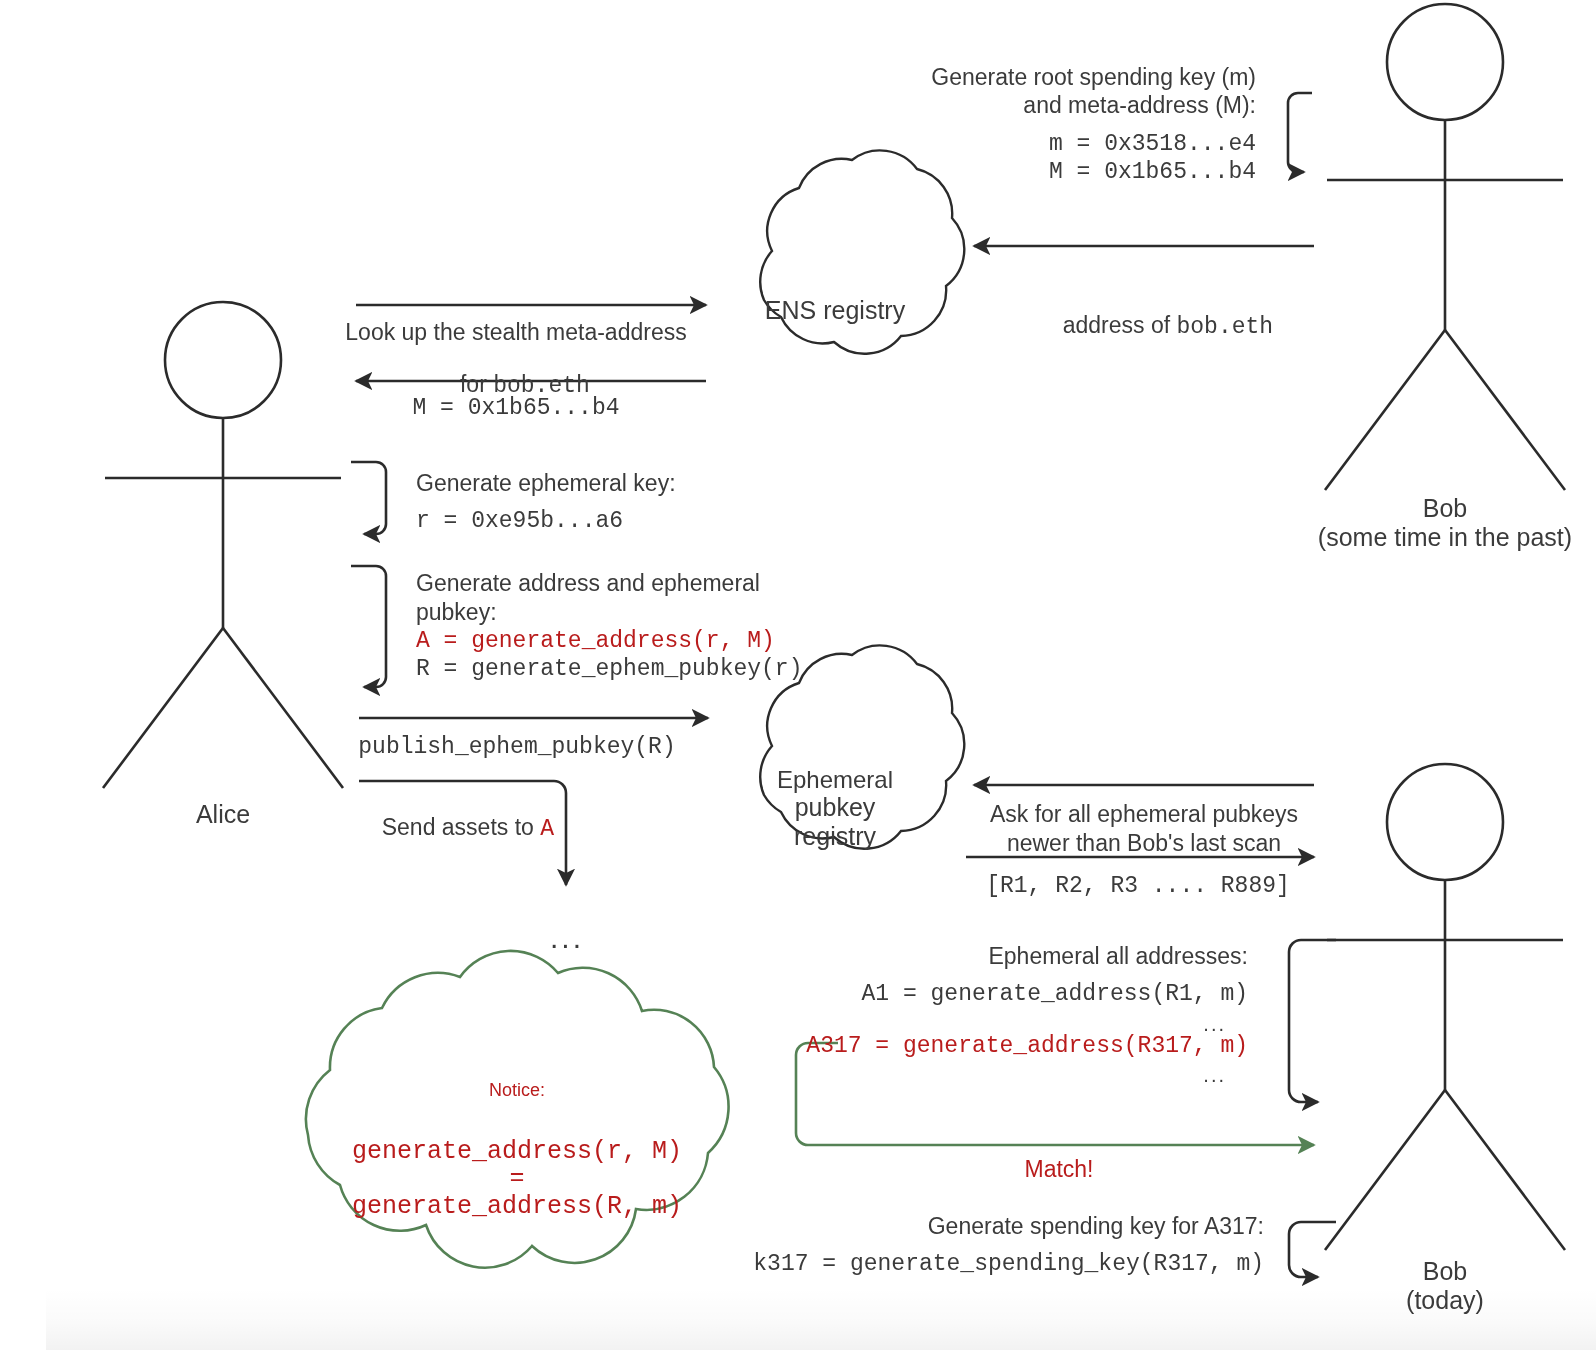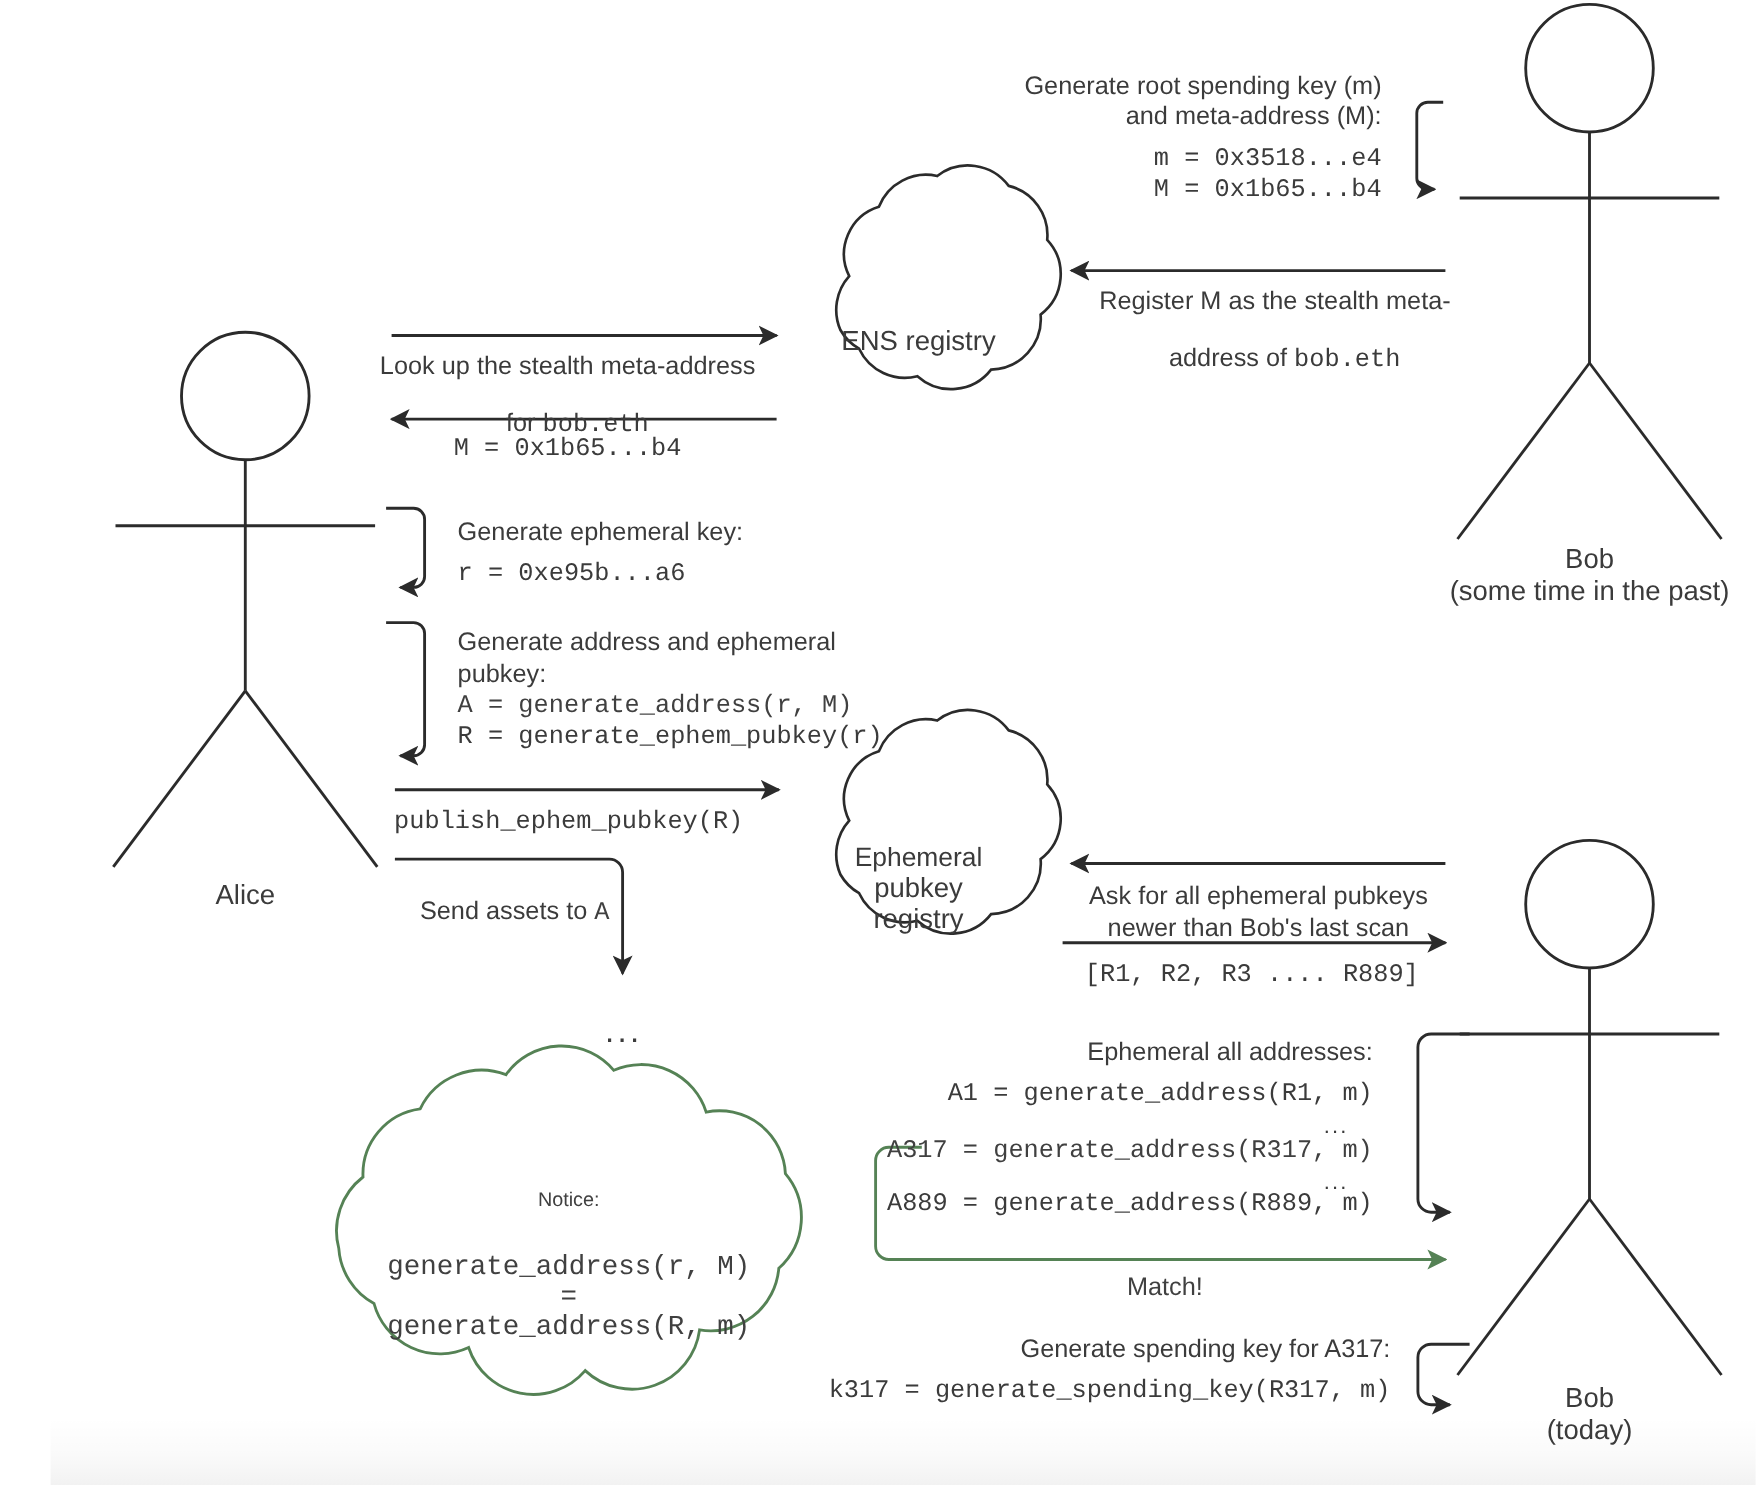--- a/index.html
+++ b/index.html
@@ -3,21 +3,21 @@
 <meta charset="utf-8">
 <style>
   html,body{margin:0;padding:0;background:#ffffff;}
   body{width:1596px;height:1350px;position:relative;overflow:hidden;
        font-family:"Liberation Sans", sans-serif;color:#3b3b3b;}
   #stage{position:absolute;inset:0;width:1596px;height:1350px;margin-left:46px;}
   svg.layer{position:absolute;left:0;top:0;width:1596px;height:1350px;overflow:visible;}
   .txt{position:absolute;white-space:pre;line-height:1.32;}
   .sans{font-family:"Liberation Sans", sans-serif;font-size:23px;color:#3b3b3b;}
   .mono{font-family:"Liberation Mono", monospace;font-size:23px;color:#3b3b3b;letter-spacing:0px;}
-  .green{color:#404040;}
+  .green{color:#b91c1c;}
   .ctr{text-align:center;transform:translateX(-50%);}
   .rgt{text-align:right;transform:translateX(-100%);}
   .lft{text-align:left;}
   .dots{font-family:"Liberation Sans", sans-serif;font-size:20px;color:#3b3b3b;letter-spacing:2px;}
   .bigdots{font-family:"Liberation Sans", sans-serif;font-size:30px;color:#3b3b3b;letter-spacing:3px;}
   #bottomfade{position:absolute;left:0;bottom:0;width:1596px;height:62px;
      background:linear-gradient(to bottom, rgba(255,255,255,0) 0%, rgba(0,0,0,0.018) 55%, rgba(0,0,0,0.05) 100%);
      pointer-events:none;}
 </style>
 </head>
@@ -145,21 +145,20 @@
     <g>
       <path d="M1290 1222 L1255 1222 a12 12 0 0 0 -12 12 L1243 1265 a12 12 0 0 0 12 12 L1272 1277" fill="none" stroke="#2b2b2b" stroke-width="2.6" marker-end="url(#ah)"></path>
     </g>
   </svg>
 
   <div class="txt sans rgt" style="left:1210px;top:62px;">Generate root spending key (m)</div>
   <div class="txt sans rgt" style="left:1210px;top:90px;">and meta-address (M):</div>
   <div class="txt mono rgt" style="left:1210px;top:129px;">m = 0x3518...e4</div>
   <div class="txt mono rgt" style="left:1210px;top:157px;">M = 0x1b65...b4</div>
 
-  <div class="txt sans ctr" style="left:1113px;top:258px;">Register M as the stealth meta-</div>
   <div class="txt ctr" style="left:1113px;top:289px;">
     <span class="sans">address of </span><span class="mono">bob.eth</span>
   </div>
 
   <div class="txt sans ctr" style="left:789px;top:294px;font-size:25px;">ENS registry</div>
 
   <div class="txt sans ctr" style="left:470px;top:317px;">Look up the stealth meta-address</div>
   <div class="txt ctr" style="left:470px;top:348px;">
     <span class="sans">for </span><span class="mono">bob.eth</span>
   </div>
@@ -191,21 +190,20 @@
 
   <div class="txt sans ctr" style="left:1098px;top:799px;">Ask for all ephemeral pubkeys</div>
   <div class="txt sans ctr" style="left:1098px;top:828px;">newer than Bob's last scan</div>
   <div class="txt mono ctr" style="left:1092px;top:871px;">[R1, R2, R3 .... R889]</div>
 
   <div class="txt sans rgt" style="left:1202px;top:941px;">Ephemeral all addresses:</div>
   <div class="txt mono rgt" style="left:1202px;top:979px;">A1 = generate_address(R1, m)</div>
   <div class="txt dots rgt" style="left:1180px;top:1011px;">...</div>
   <div class="txt mono rgt green" style="left:1202px;top:1031px;">A317 = generate_address(R317, m)</div>
   <div class="txt dots rgt" style="left:1180px;top:1062px;">...</div>
-  <div class="txt mono rgt" style="left:1202px;top:1079px;">A889 = generate_address(R889, m)</div>
 
   <div class="txt sans ctr green" style="left:1013px;top:1154px;">Match!</div>
 
   <div class="txt sans ctr green" style="left:471px;top:1079px;font-size:18px;">Notice:</div>
   <div class="txt mono ctr green" style="left:471px;top:1135px;font-size:25px;">generate_address(r, M)</div>
   <div class="txt mono ctr green" style="left:471px;top:1162px;font-size:25px;">=</div>
   <div class="txt mono ctr green" style="left:471px;top:1190px;font-size:25px;">generate_address(R, m)</div>
 
   <div class="txt sans rgt" style="left:1218px;top:1211px;">Generate spending key for A317:</div>
   <div class="txt mono rgt" style="left:1218px;top:1249px;">k317 = generate_spending_key(R317, m)</div>

